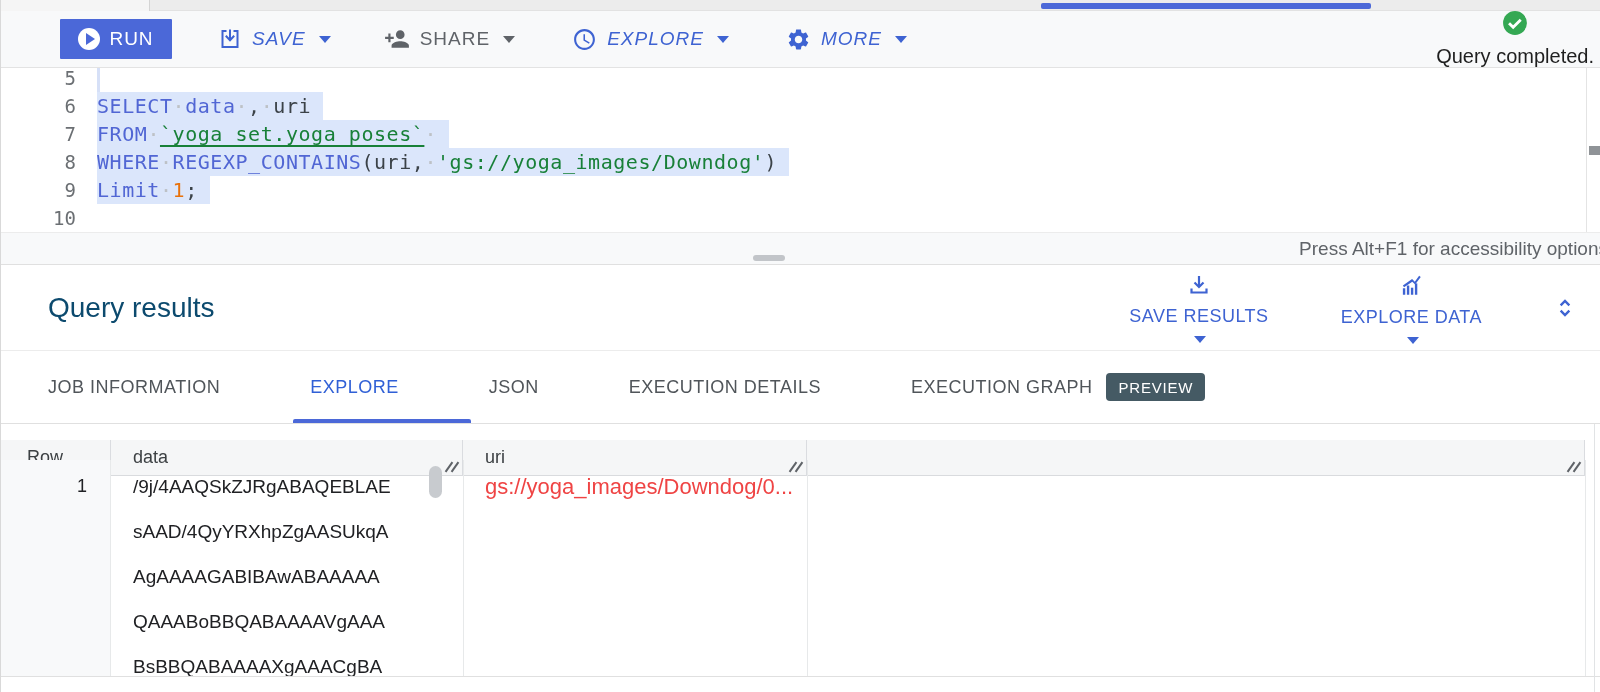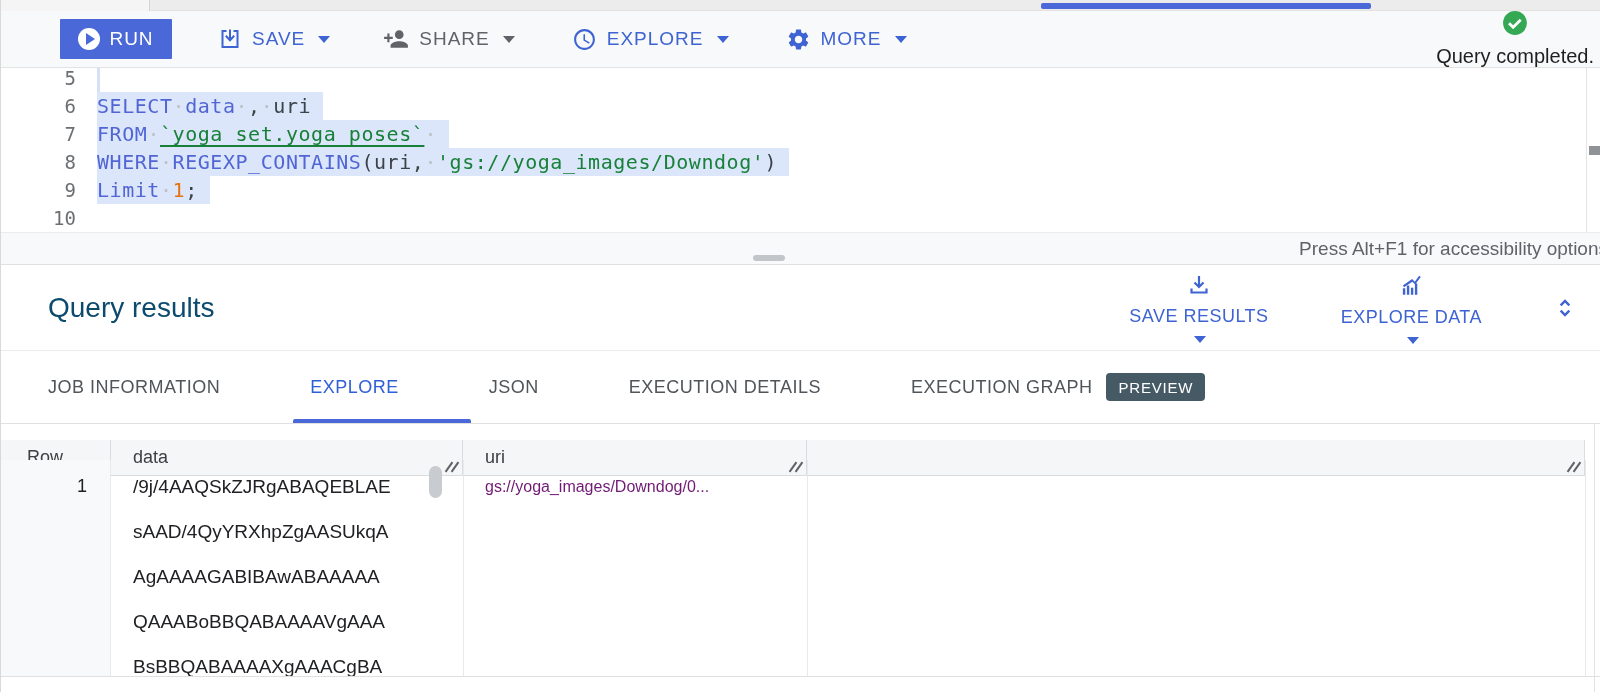--- a/index.html
+++ b/index.html
@@ -25,21 +25,21 @@
   #run-btn { height:40px; width:112px; background:var(--primary_blue); border-radius:1px;
     display:flex; align-items:center; justify-content:center; gap:9px; cursor:pointer; }
   #run-btn .play-circle { width:22px; height:22px; border-radius:50%; background:#fff;
     display:flex; align-items:center; justify-content:center; }
   #run-btn .play-tri { width:0; height:0; margin-left:2px;
     border-top:6px solid transparent; border-bottom:6px solid transparent;
     border-left:9px solid var(--primary_blue); }
   #run-btn .lbl { color:#fff; font-size:19px; font-weight:500; letter-spacing:1px; }
   .tb-group { display:flex; align-items:center; gap:10px; cursor:pointer; }
   .tb-group .lbl { font-size:19px; font-weight:500; letter-spacing:1px; }
-  .tb-blue { color:var(--link_blue); }
+  .tb-blue { color:var(--link_blue);font-style:italic; }
   .tb-gray { color:#5f6368; }
   .caret { width:0; height:0; border-left:6px solid transparent; border-right:6px solid transparent;
     border-top:7px solid currentColor; margin-left:3px; }
   #g-save { margin-left:46px; } #g-share { margin-left:53px; }
   #g-schedule { margin-left:57px; } #g-more { margin-left:57px; }
   #status { margin-left:auto; display:flex; align-items:center; gap:9px;flex-direction:column; }
   #status .txt { font-size:20px; color:#1f1f1f; white-space:nowrap; }
 
   
   #editor { position:absolute; left:0; top:68px; width:1600px; height:164px; background:#fff; overflow:hidden; }
@@ -106,21 +106,21 @@
 
   #tbody { position:absolute; left:0; top:36px; width:1600px; height:217px;
     border-bottom:1px solid #e0e0e0; overflow:hidden; }
   #tbody .vline { position:absolute; top:0; width:1px; height:217px; background:#e7e9ea; }
   #numcell { position:absolute; left:0; top:0; width:111px; height:217px; background:#f8f9fa;
     border-right:1px solid #e7e9ea; font-size:18px; color:#202124;
     text-align:right; padding:4px 23px 0 0; line-height:45px; }
   #datacell { position:absolute; left:111px; top:0; width:352px; height:217px;
     padding:4px 0 0 22px; font-size:19px; color:#202124; line-height:45px; white-space:nowrap; }
   #uricell { position:absolute; left:463px; top:0; width:344px; height:217px;
-    padding:4px 0 0 22px; font-size:16px; color:#701a75; line-height:45px; white-space:nowrap; }
+    padding:4px 0 0 22px; font-size:22px; color:#ef4444; line-height:45px; white-space:nowrap; }
   #cell-sb-thumb { position:absolute; left:429px; top:6px; width:13px; height:32px;
     background:#c8cbcf; border-radius:7px; cursor:pointer; }
   #results-right-line { position:absolute; left:1594px; top:0; width:1px; height:268px; background:#e1e3e5; }
 
   #left-edge { position:absolute; left:0; top:0; width:1px; height:692px; background:#d9d9d9; }
 
   svg { display:block; }
 </style>
 </head>
 <body>

